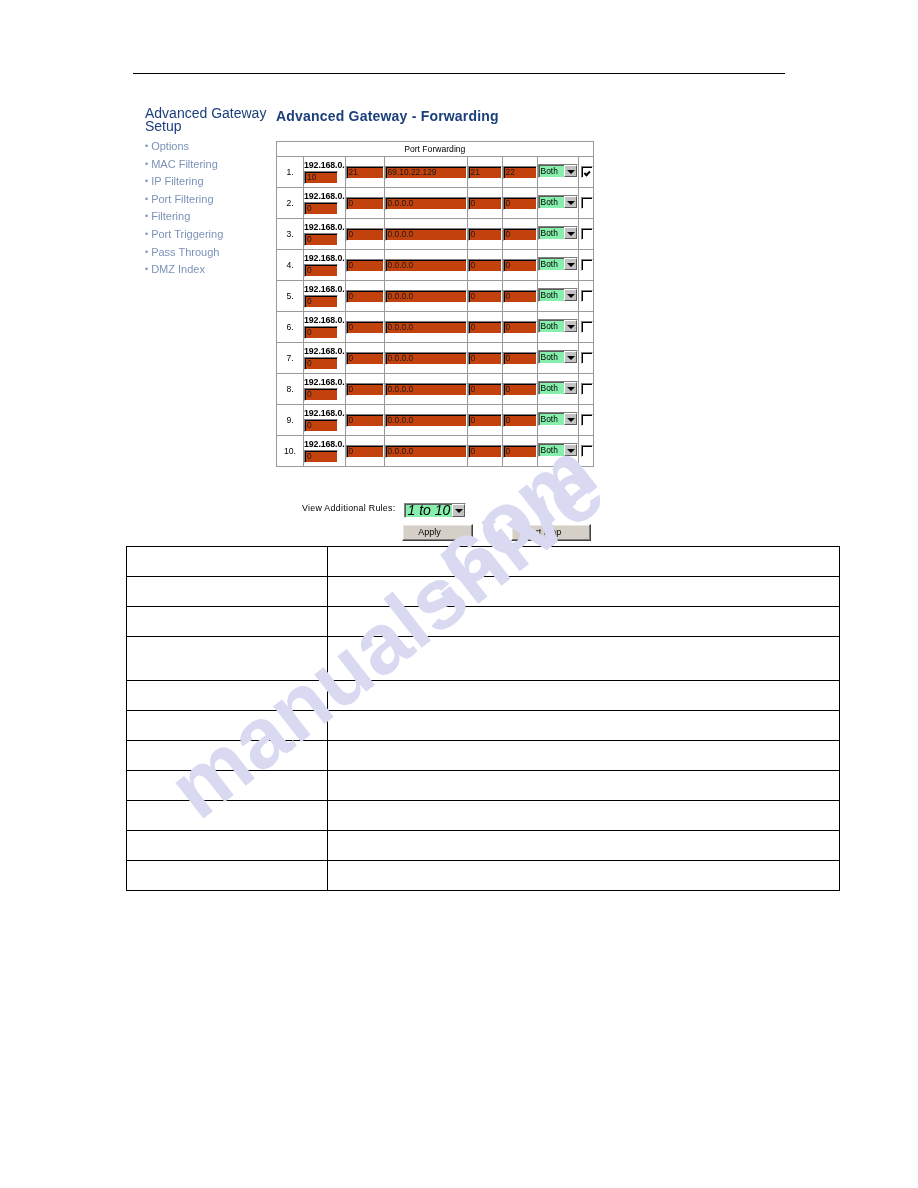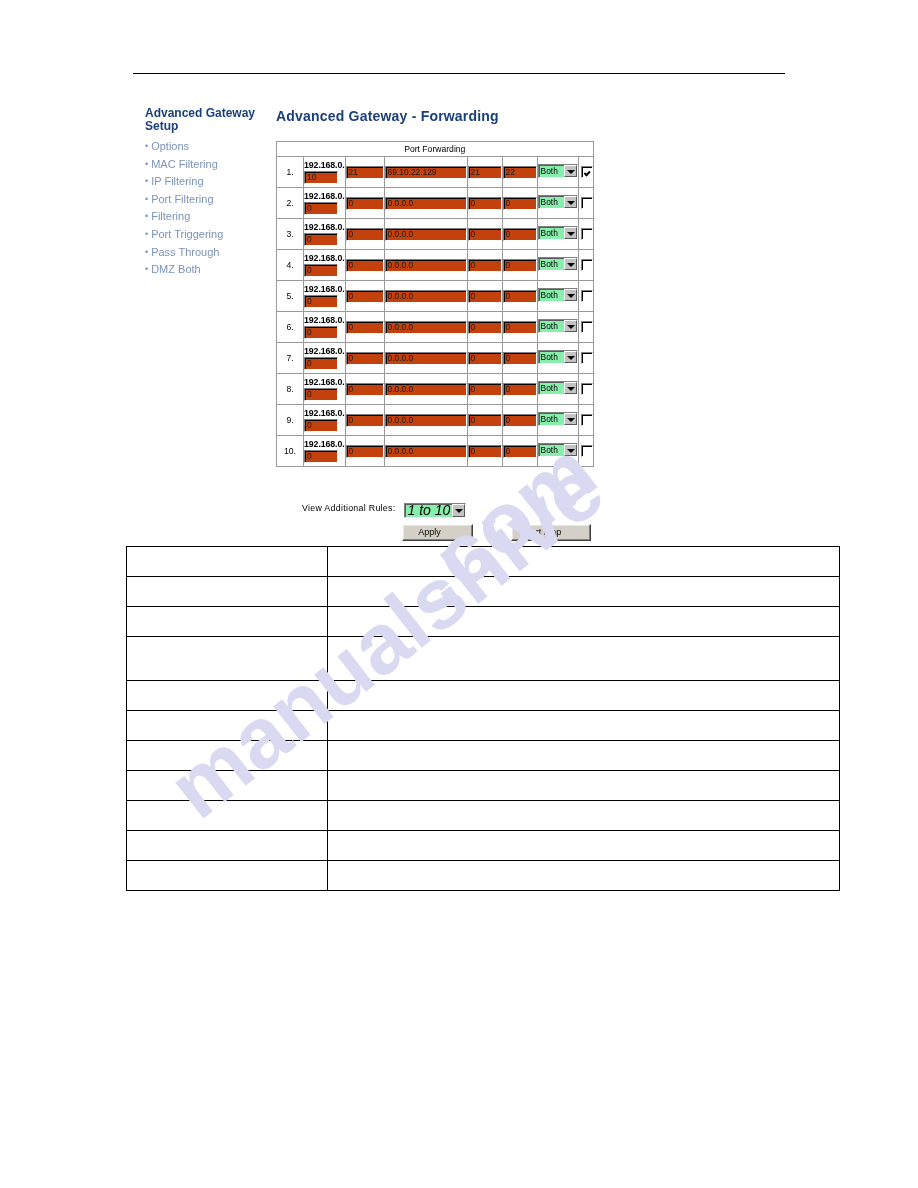--- a/index.html
+++ b/index.html
@@ -45,22 +45,22 @@
   }
 
   
   #sidebar {
     position: absolute;
     left: 145px; top: 107px;
     width: 122px;
     z-index: 3;
   }
   #sidebar-title {
-    font-size: 12px;
-    font-weight: bold;
+    font-size: 14px;
+    font-weight: normal;
     color: #1b3f7a;
     line-height: 12.5px;
     margin-bottom: 6px;
   }
   .nav-item {
     font-size: 11px;
     color: #7b93b8;
     line-height: 16.6px;
     white-space: nowrap;
   }
@@ -296,21 +296,21 @@
   <div class="nav-item">
     <span class="nav-bullet">•</span><span>Filtering</span>
   </div>
   <div class="nav-item">
     <span class="nav-bullet">•</span><span>Port Triggering</span>
   </div>
   <div class="nav-item">
     <span class="nav-bullet">•</span><span>Pass Through</span>
   </div>
   <div class="nav-item">
-    <span class="nav-bullet">•</span><span>DMZ Both</span>
+    <span class="nav-bullet">•</span><span>DMZ Index</span>
   </div>
 </div>
 
 <div id="page-title">Advanced Gateway - Forwarding</div>
 
 <div id="pf-wrap">
   <table class="pf">
     <tbody id="pf-body">
         <tr>
           <td class="pf-caption" colspan="8">Port Forwarding</td>

